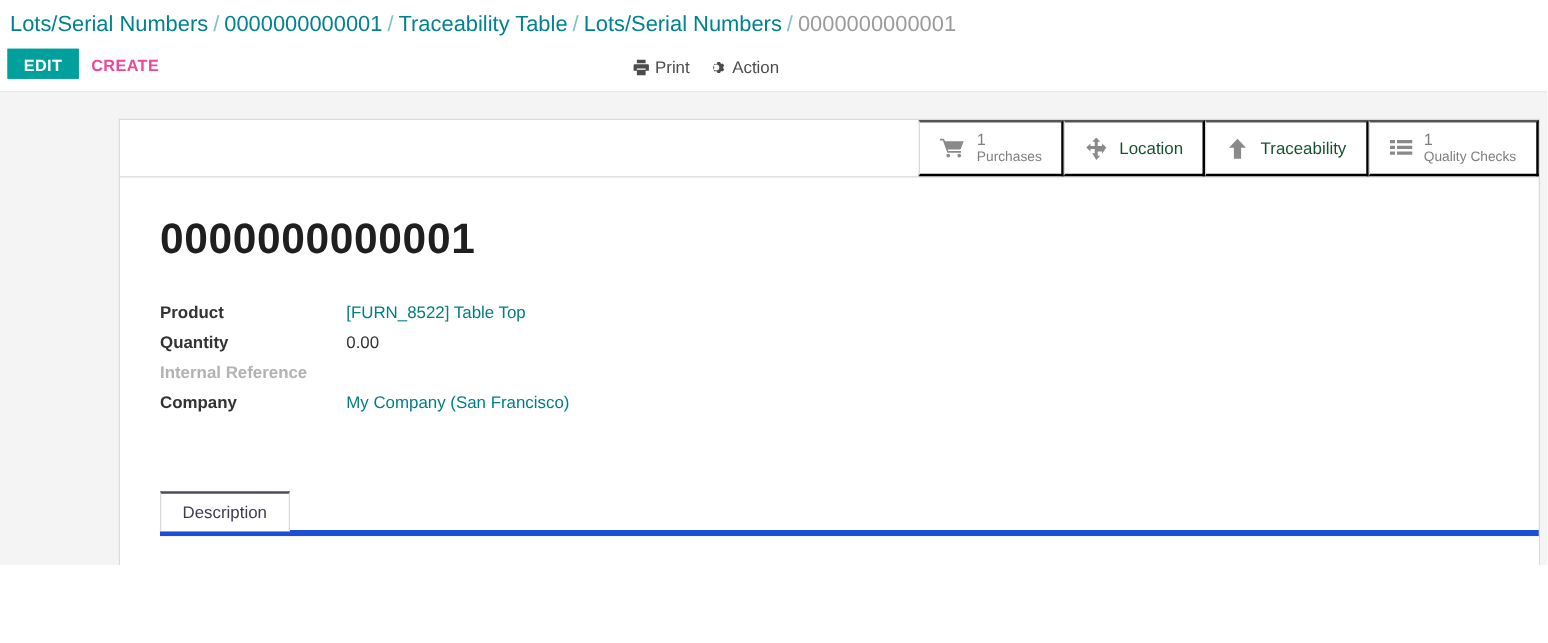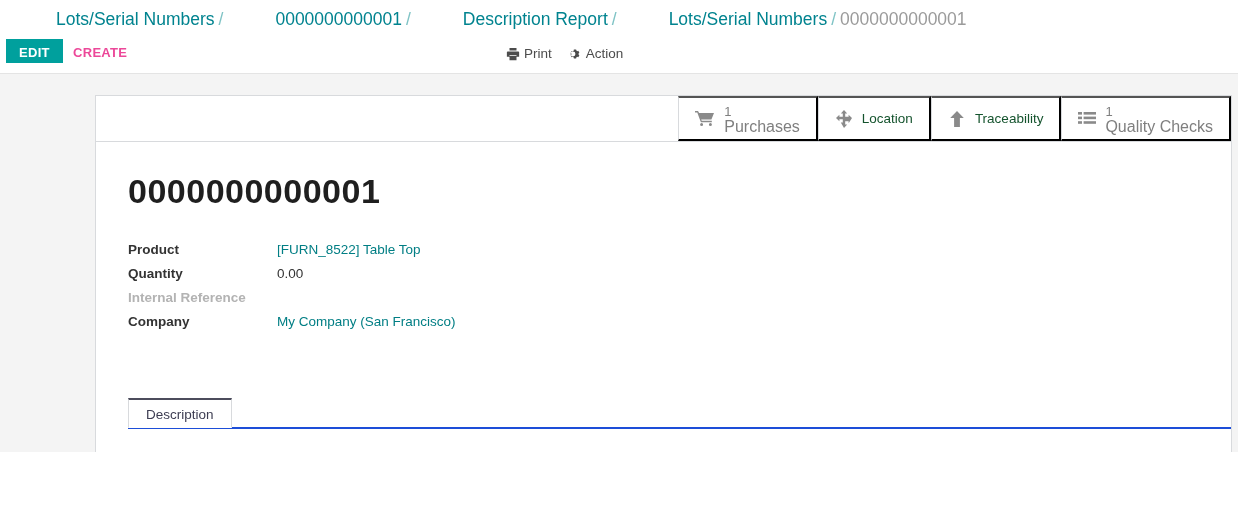--- a/index.html
+++ b/index.html
@@ -17,21 +17,20 @@
     padding: 6px 0 4px 8px;
     font-size: 17.5px;
     line-height: 27px;
     color: #00a09d;
     background: #ffffff;
   }
   .crumb-link {
     color: #00838f;
     text-decoration: none;
     cursor: pointer;
-    margin-left: 48px;
   }
   .crumb-sep {
     color: #7fc3c5;
     padding: 0 4px;
   }
   .crumb-current {
     color: #9b9b9b;
   }
 
   
@@ -132,21 +131,21 @@
     flex-direction: column;
     justify-content: center;
     line-height: 15px;
     text-align: left;
   }
   .stat-value {
     font-size: 13px;
     color: #7f7f7f;
   }
   .stat-label {
-    font-size: 16px;
+    font-size: 11px;
     color: #7f7f7f;
     white-space: nowrap;
     text-align: center;
   }
   .stat-label-only {
     font-size: 13.5px;
     color: #14532d;
     white-space: nowrap;
   }
 
@@ -190,21 +189,22 @@
     cursor: pointer;
   }
 
   
   .notebook {
     margin-top: 64px;
     padding: 0 0 0 32px;
   }
   .tab-strip {
     display: flex;
-    border-bottom: 2px solid #1d4ed8;
+    align-items: flex-end;
+    border-bottom: 5px solid #1d4ed8;
     height: 31px;
   }
   .tab {
     position: relative;
     font-size: 13.5px;
     color: #4a4a60;
     padding: 7px 17px 6px 17px;
     line-height: 17px;
     cursor: pointer;
     background: transparent;
@@ -221,21 +221,21 @@
   }
   .tab-pane {
     height: 60px;
     background: #ffffff;
   }
 </style>
 </head>
 <body>
 
 <div class="breadcrumb-bar">
-  <span><span class="crumb-link">Lots/Serial Numbers</span><span class="crumb-sep">/</span><span class="crumb-link">0000000000001</span><span class="crumb-sep">/</span><span class="crumb-link">Description Report</span><span class="crumb-sep">/</span><span class="crumb-link">Lots/Serial Numbers</span><span class="crumb-sep">/</span><span class="crumb-current">0000000000001</span></span>
+  <span><span class="crumb-link">Lots/Serial Numbers</span><span class="crumb-sep">/</span><span class="crumb-link">0000000000001</span><span class="crumb-sep">/</span><span class="crumb-link">Traceability Table</span><span class="crumb-sep">/</span><span class="crumb-link">Lots/Serial Numbers</span><span class="crumb-sep">/</span><span class="crumb-current">0000000000001</span></span>
 </div>
 
 <div class="control-panel">
   <button class="btn-edit">EDIT</button>
   <button class="btn-create">CREATE</button>
 
   <div class="cp-right">
     <div class="cp-item">
       <span>
         <svg width="14" height="14" viewBox="0 0 16 16" fill="#4c4c4c">

